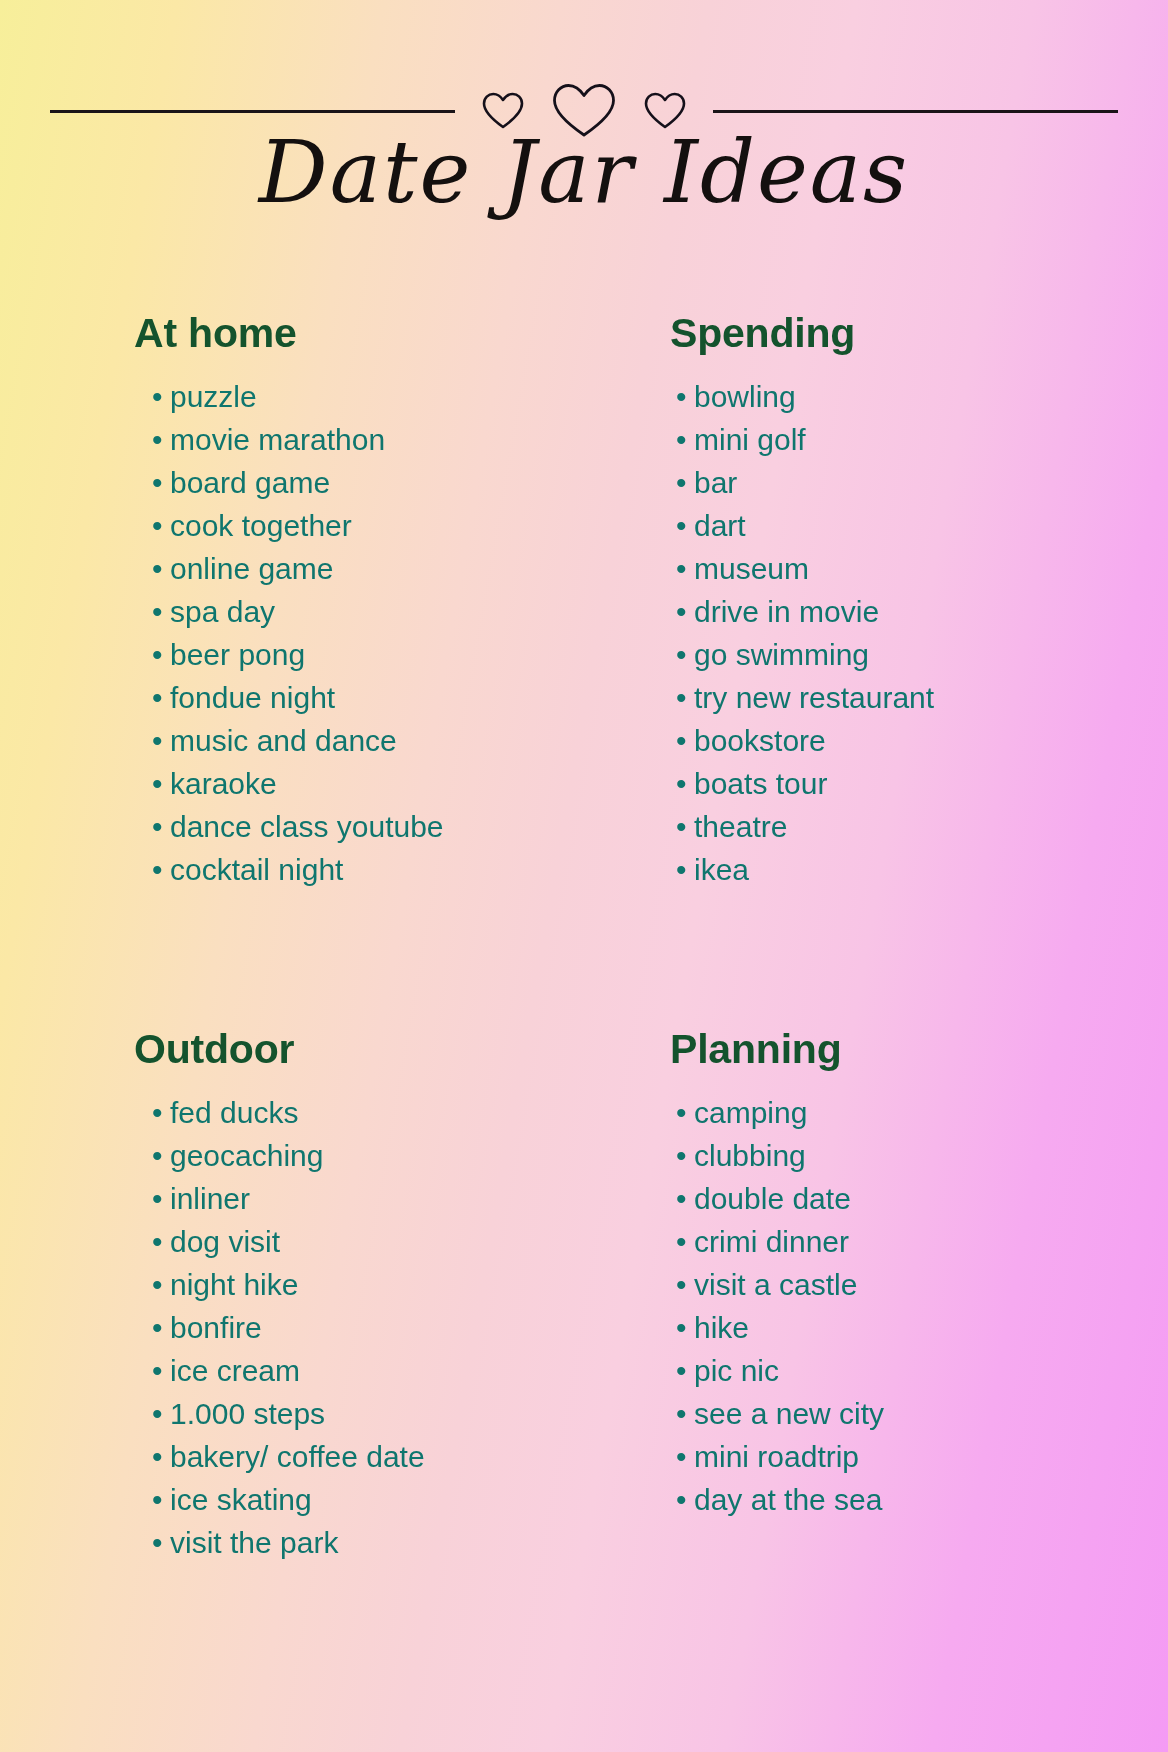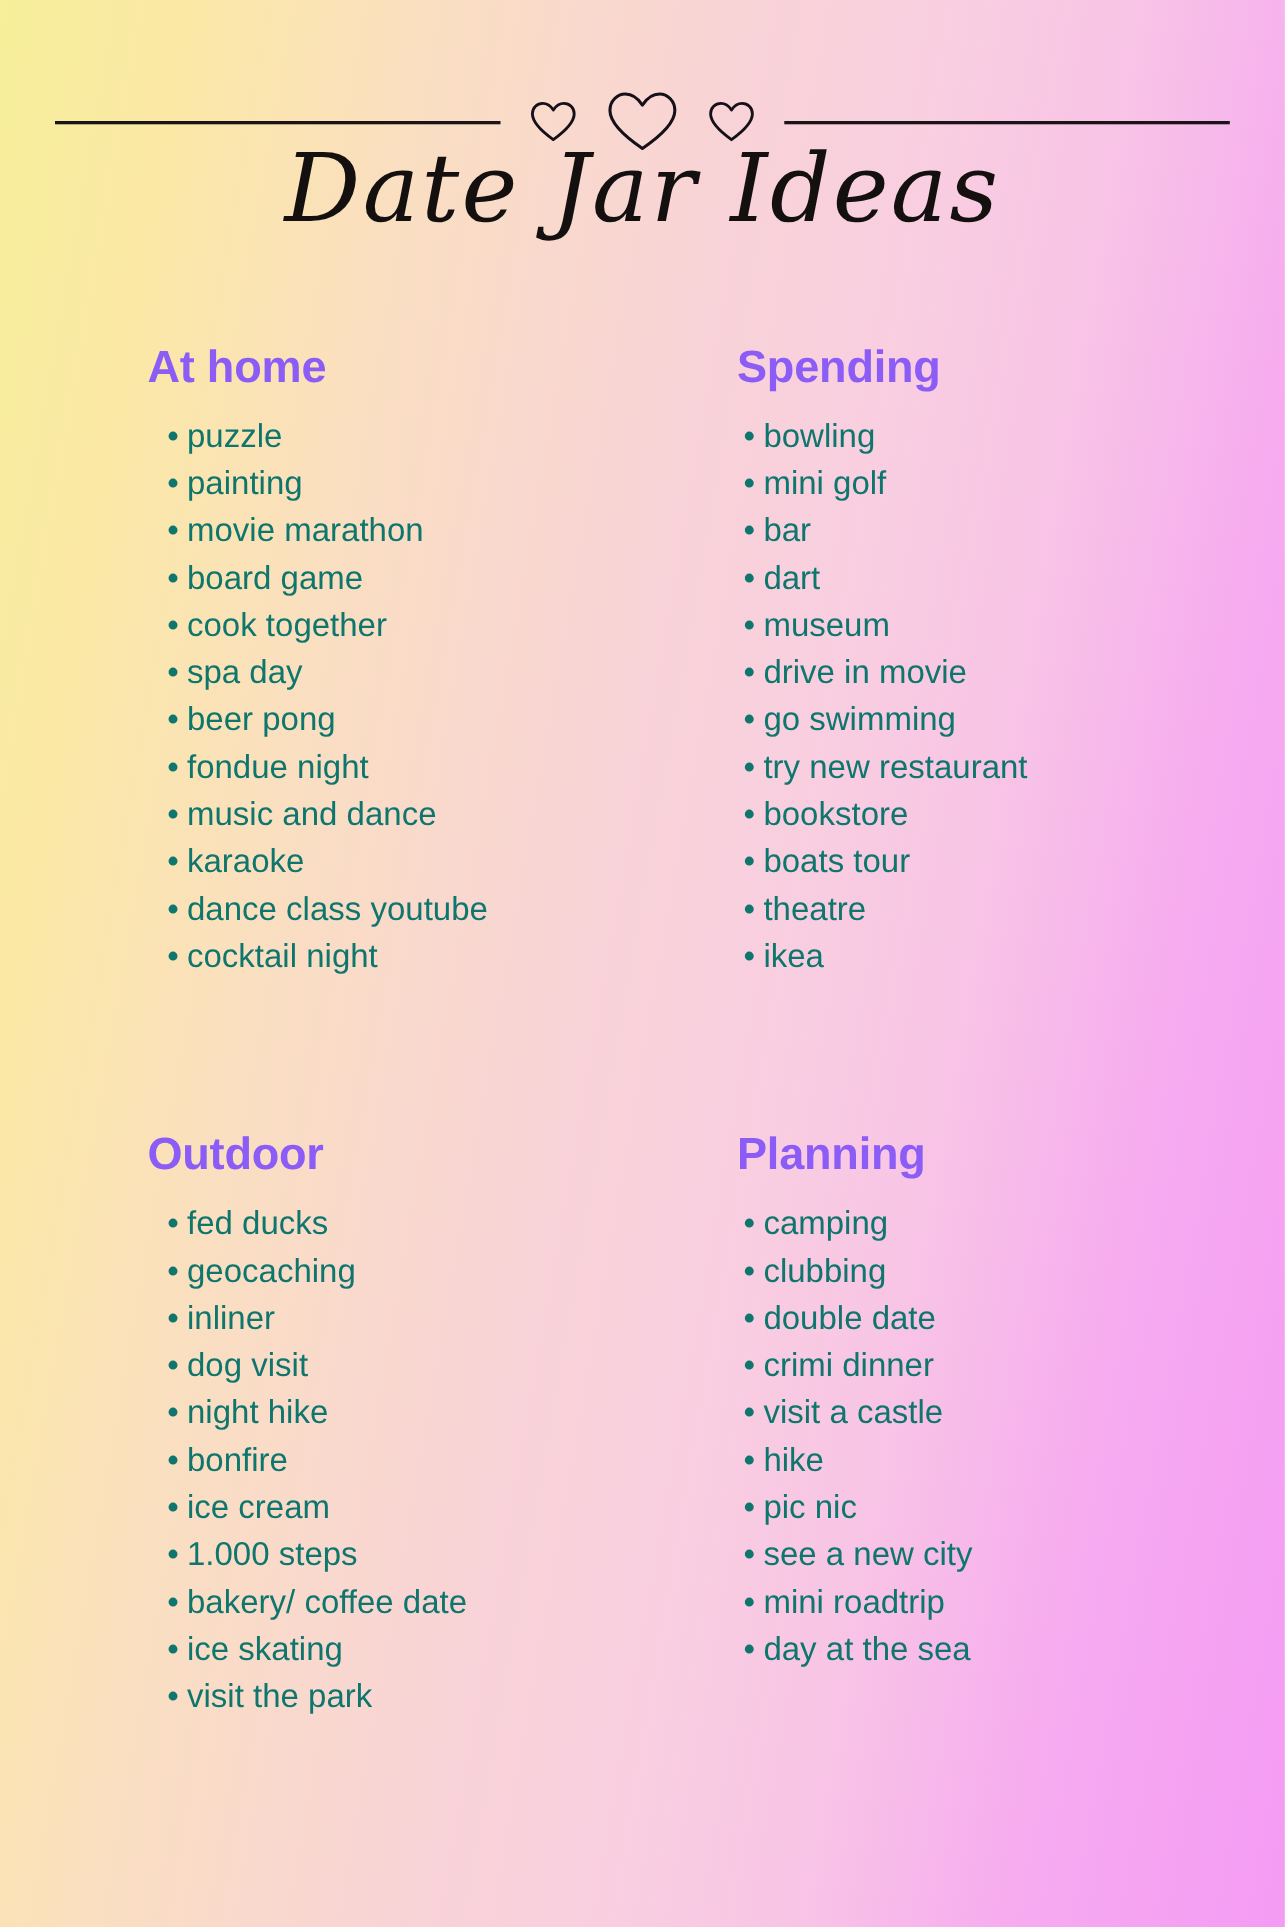--- a/index.html
+++ b/index.html
@@ -98,21 +98,21 @@
   .sec-spending { left: 670px; top: 0px; }
   .sec-outdoor  { left: 134px; top: 716px; }
   .sec-planning { left: 670px; top: 716px; }
 
   .section h2 {
     margin: 0 0 18px 0;
     font-family: "Liberation Sans", sans-serif;
     font-weight: bold;
     font-size: 41px;
     letter-spacing: -0.2px;
-    color: #8b5cf6;
+    color: #14532d;
   }
   .sec-athome h2,
   .sec-outdoor h2 { margin-left: 0px; }
 
   .section ul {
     margin: 0;
     padding: 0;
     list-style: none;
   }
   .section li {
@@ -158,24 +158,24 @@
     </div>
     <div class="title">Date Jar Ideas</div>
   </div>
 
   <div class="grid">
 
     <div class="section sec-athome">
       <h2>At home</h2>
       <ul>
         <li><span class="bullet">•</span><span>puzzle</span></li>
-        <li><span class="bullet">•</span><span>painting</span></li>
         <li><span class="bullet">•</span><span>movie marathon</span></li>
         <li><span class="bullet">•</span><span>board game</span></li>
         <li><span class="bullet">•</span><span>cook together</span></li>
+        <li><span class="bullet">•</span><span>online game</span></li>
         <li><span class="bullet">•</span><span>spa day</span></li>
         <li><span class="bullet">•</span><span>beer pong</span></li>
         <li><span class="bullet">•</span><span>fondue night</span></li>
         <li><span class="bullet">•</span><span>music and dance</span></li>
         <li><span class="bullet">•</span><span>karaoke</span></li>
         <li><span class="bullet">•</span><span>dance class youtube</span></li>
         <li><span class="bullet">•</span><span>cocktail night</span></li>
       </ul>
     </div>
 

